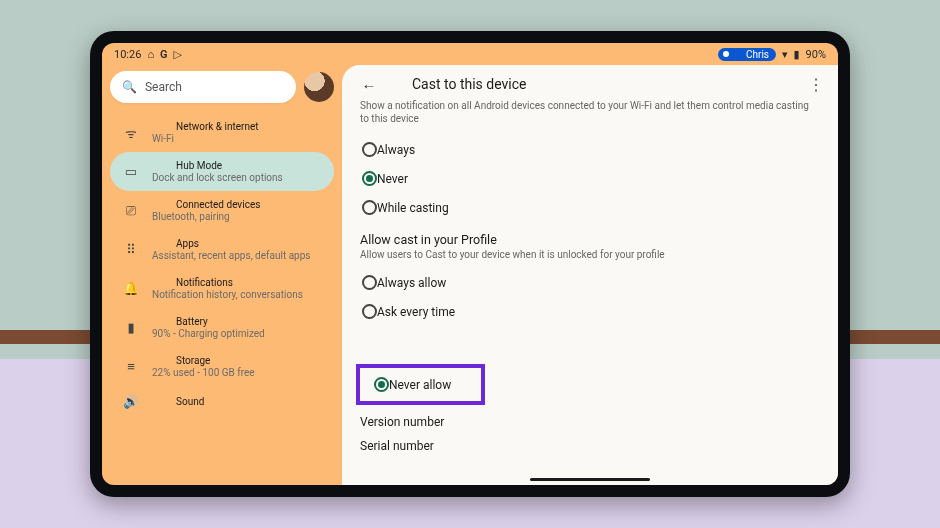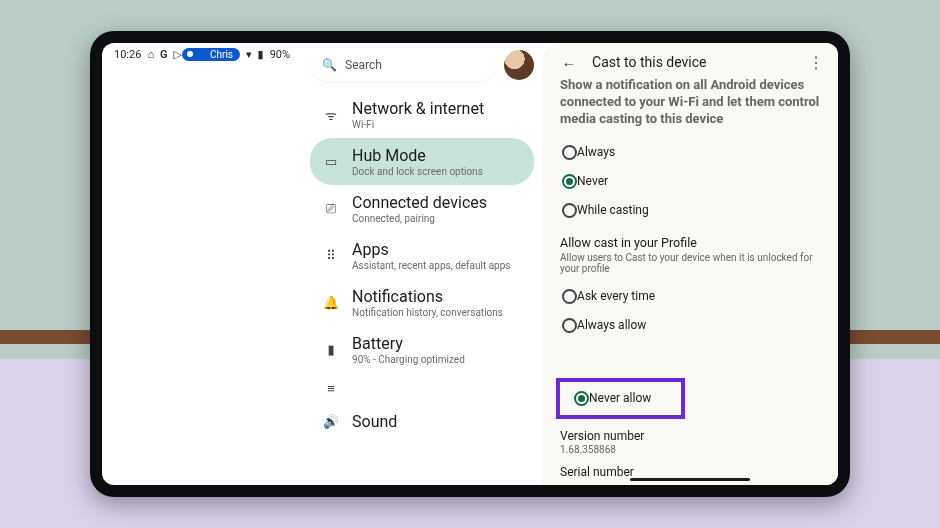--- a/index.html
+++ b/index.html
@@ -12,24 +12,24 @@
   .tablet {
     position: relative;
     width: 760px; height: 466px;
     background: #0c0d10;
     border-radius: 24px;
     box-shadow: 0 8px 24px rgba(0,0,0,.35);
     padding: 12px;
   }
   .screen {
     width: 100%; height: 100%;
-    background: #ffffff;
+    background: #fdba74;
     border-radius: 12px;
     overflow: hidden;
-    display: flex; 
+    display: flex; flex-direction: column;
     color: #1b1b1b;
     font-size: 12px;
   }
   
   .status {
     height: 22px; display:flex; justify-content:space-between; align-items:center;
     padding: 0 12px; font-size: 11px; color:#2a2a2a;
   }
   .status-left, .status-right { display:flex; align-items:center; gap:6px; }
   .pill {
@@ -54,32 +54,32 @@
     width:30px; height:30px; border-radius:50%;
     background: radial-gradient(circle at 35% 30%, #e8c7a6 0 35%, #5b3a28 36% 100%);
     flex:none;
   }
   .navitem {
     display:flex; align-items:center; gap:12px;
     padding:8px 12px; border-radius:22px;
   }
   .navitem.selected { background:#c7e3da; }
   .nav-icon { width:18px; text-align:center; color:#444; font-size:13px; flex:none;}
-  .nav-text .t { font-size:16px; color:#1b1b1b; }
+  .nav-text .t { font-size:10px; color:#1b1b1b;margin-left:24px; }
   .nav-text .s { font-size:10px; color:#6b6b6b; margin-top:1px;}
   
   .right {
     flex:1; background:#fbf9f6; border-top-left-radius:18px;
     padding: 10px 18px 0 18px; position:relative; overflow:hidden;
   }
   .pagehdr { display:flex; align-items:center; gap:14px; }
   .back { font-size:15px; color:#333; width:18px; text-align:center;}
-  .pagetitle { font-size:14px; }
+  .pagetitle { font-size:14px;margin-left:20px; }
   .kebab { position:absolute; right:14px; top:10px; font-size:16px; color:#555;}
-  .subtitle { font-size:13px; color:#666; margin:6px 0 10px 0; line-height:1.3;font-weight:bold; }
+  .subtitle { font-size:10px; color:#666; margin:6px 0 10px 0; line-height:1.3; }
   .radio-row {
     display:flex; align-items:center; padding:7px 2px;
   }
   .radio {
     width:15px; height:15px; border:2px solid #444; border-radius:50%;
     display:inline-flex; align-items:center; justify-content:center; flex:none;
   }
   .radio.sel { border-color:#146c4f; }
   .radio.sel::after { content:""; width:7px; height:7px; background:#146c4f; border-radius:50%; }
   .section-title { font-size:12.5px; color:#1b1b1b; margin-top:10px; }
@@ -144,21 +144,21 @@
               <div class="nav-icon">▭</div>
               <div class="nav-text">
                 <div class="t">Hub Mode</div>
                 <div class="s">Dock and lock screen options</div>
               </div>
             </div>
             <div class="navitem">
               <div class="nav-icon">⎚</div>
               <div class="nav-text">
                 <div class="t">Connected devices</div>
-                <div class="s">Connected, pairing</div>
+                <div class="s">Bluetooth, pairing</div>
               </div>
             </div>
             <div class="navitem">
               <div class="nav-icon">⠿</div>
               <div class="nav-text">
                 <div class="t">Apps</div>
                 <div class="s">Assistant, recent apps, default apps</div>
               </div>
             </div>
             <div class="navitem">
@@ -170,20 +170,24 @@
             </div>
             <div class="navitem">
               <div class="nav-icon">▮</div>
               <div class="nav-text">
                 <div class="t">Battery</div>
                 <div class="s">90% - Charging optimized</div>
               </div>
             </div>
             <div class="navitem">
               <div class="nav-icon">≡</div>
+              <div class="nav-text">
+                <div class="t">Storage</div>
+                <div class="s">22% used - 100 GB free</div>
+              </div>
             </div>
             <div class="navitem">
               <div class="nav-icon">🔊</div>
               <div class="nav-text">
                 <div class="t">Sound</div>
               </div>
             </div>
           </div>
       </div>
 
@@ -208,34 +212,33 @@
               <span class="radio"></span>
               <span>While casting</span>
             </div>
           </div>
 
         <div class="section-title">Allow cast in your Profile</div>
         <div class="section-sub">Allow users to Cast to your device when it is unlocked for your profile</div>
 
         <div id="group2"><div class="radio-row">
               <span class="radio"></span>
+              <span>Always allow</span>
+            </div><div class="radio-row">
+              <span class="radio"></span>
               <span>Ask every time</span>
-            </div><div class="radio-row">
-              <span class="radio"></span>
-              <span>Always allow</span>
             </div><div class="highlight">
               <div class="radio-row">
                 <span class="radio sel"></span>
                 <span>Never allow</span>
               </div>
             </div></div>
 
         <div class="kv">
           <div class="k">Version number</div>
-          <div class="v">1.68.358868</div>
         </div>
         <div class="kv">
           <div class="k">Serial number</div>
         </div>
 
         <div class="homebar"></div>
       </div>
     </div>
 
   </div>

